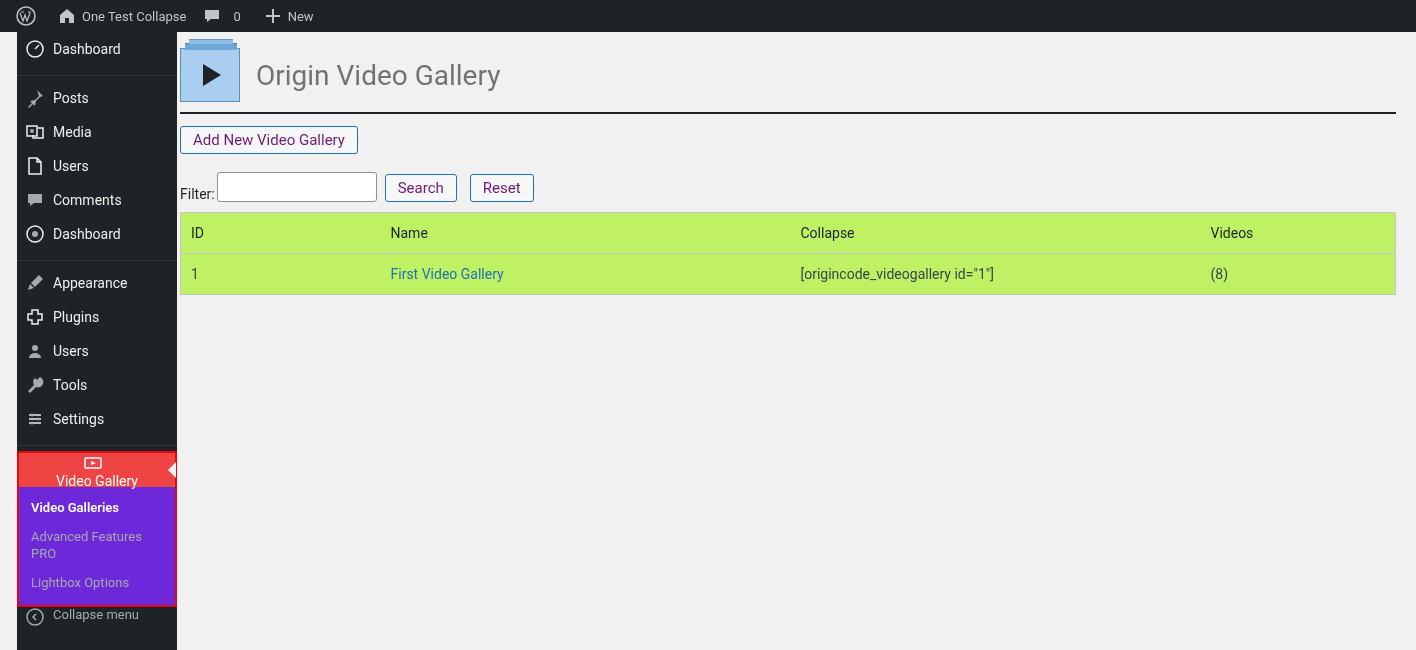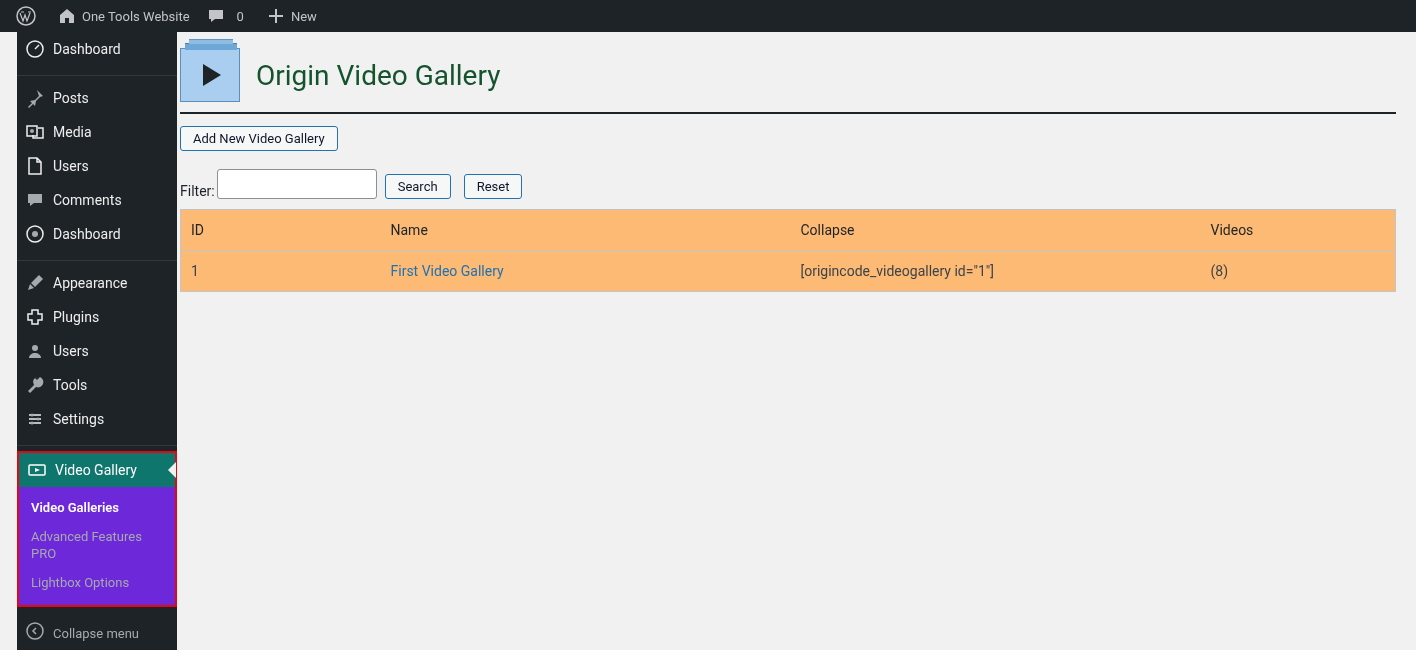--- a/index.html
+++ b/index.html
@@ -8,45 +8,45 @@
 
 .admin-bar { height:32px; background:#1d2327; color:#c3c4c7; display:flex; align-items:center; padding:0 8px; font-size:13px; }
 .admin-bar .ab-item { display:flex; align-items:center; padding:0 8px; height:32px; cursor:pointer; color:#c3c4c7; }
 .admin-bar .ic { width:20px; height:20px; display:inline-flex; align-items:center; justify-content:center; margin-right:5px; fill:currentColor; }
 .admin-bar .count { padding:0 6px; }
 
 
 .sidebar { position:absolute; top:32px; left:17px; width:160px; height:618px; background:#1d2327; color:#c3c4c7; font-size:14px; }
 .menu-item { display:flex; align-items:center; height:34px; padding:0 8px; cursor:pointer; color:#eee; }
 .menu-item .mic { width:20px; height:20px; margin-right:8px; fill:#a7aaad; display:inline-flex; align-items:center; justify-content:center;}
-.menu-item.current { background:#0f766e; color:#fff; position:relative; }
+.menu-item.current { background:#ef4444; color:#fff; position:relative;flex-direction:column; }
 .menu-item.current .mic { fill:#fff; }
 .menu-item.current::after { content:''; position:absolute; right:-1px; top:50%; margin-top:-8px; border:8px solid transparent; border-right-color:#f1f1f1; }
 .menu-sep { height:5px; border-bottom:1px solid #32373c; margin:5px 0; }
 .submenu-wrap { background:#6d28d9; padding:7px 0; }
 .sub-item { padding:6px 12px; font-size:13px; color:#a7aaad; cursor:pointer; line-height:1.3; }
 .sub-item.current { color:#fff; font-weight:600; }
-.collapse-item { display:flex; align-items:flex-end; height:34px; padding:0 8px; color:#a7aaad; cursor:pointer; font-size:13px; }
+.collapse-item { display:flex; align-items:flex-start; height:34px; padding:0 8px; color:#a7aaad; cursor:pointer; font-size:13px; }
 .collapse-item .mic { width:20px; height:20px; margin-right:8px; fill:#a7aaad; display:inline-flex; align-items:center; justify-content:center;}
 .highlight-box { border:2px solid #e30613; }
 
 
 .content { margin-left:160px; padding:10px 20px 20px 20px; }
 .page-head { display:flex; align-items:center; border-bottom:2px solid #1d2327; padding:6px 0 10px 0; margin-bottom:12px; }
 .logo-box { width:60px; height:54px; background:#a9ceef; border:1px solid #5b90be; display:flex; align-items:center; justify-content:center; position:relative; margin-right:16px; }
 .logo-box::before { content:''; position:absolute; top:-6px; left:4px; width:52px; height:6px; background:#6ea8d8; border-top:1px solid #4a7fae;}
 .logo-box::after { content:''; position:absolute; top:-10px; left:8px; width:44px; height:4px; background:#8fbce0; border-top:1px solid #6094c2;}
 .play-tri { width:0; height:0; border-left:18px solid #1d2327; border-top:11px solid transparent; border-bottom:11px solid transparent; margin-left:4px;}
-.page-title { font-size:28px; font-weight:400; color:#14532d; }
-.btn { background:#f6f7f7; border:1px solid #2271b1; color:#0f172a; border-radius:3px; padding:4px 12px; font-size:13px; cursor:pointer; }
+.page-title { font-size:28px; font-weight:400; color:#737373; }
+.btn { background:#f6f7f7; border:1px solid #2271b1; color:#701a75; border-radius:3px; padding:4px 12px; font-size:15px; cursor:pointer; }
 .btn + .btn { margin-left:13px; }
 .add-btn-row { margin-bottom:18px; }
 .filter-row { display:flex; align-items:flex-end; margin-bottom:10px; font-size:14px; color:#1d2327; }
 .filter-row input[type=text] { height:30px; width:160px; border:1px solid #8c8f94; border-radius:3px; margin:0 8px 0 2px; padding:0 6px; font-size:13px; }
-table.list { width:100%; border-collapse:collapse; background:#fdba74; border:1px solid #c3c4c7; font-size:14px; }
+table.list { width:100%; border-collapse:collapse; background:#bef264; border:1px solid #c3c4c7; font-size:14px; }
 table.list th { text-align:left; font-weight:400; padding:12px 10px; border-bottom:1px solid #c3c4c7; color:#1d2327;}
 table.list td { padding:12px 10px; border-bottom:1px solid #c3c4c7; color:#3c434a; }
 table.list td a { color:#2271b1; text-decoration:none; }
 </style>
 </head>
 <body>
 
 <div class="admin-bar">
   <div class="ab-item">
       <span class="ic">
@@ -55,21 +55,21 @@
           <path d="M4 7l3 8 2-6 2 6 3-8M5 6h3M12 6h3" stroke="currentColor" stroke-width="1.2" fill="none"></path>
         </svg>
       </span>
     </div>
   <div class="ab-item">
       <span class="ic">
         <svg viewBox="0 0 20 20">
           <path d="M10 3l7 6v8h-5v-5H8v5H3v-8z"></path>
         </svg>
       </span>
-      <span>One Tools Website</span>
+      <span>One Test Collapse</span>
     </div>
   <div class="ab-item">
       <span class="ic">
         <svg viewBox="0 0 20 20">
           <path d="M3 4h14v9H9l-4 3v-3H3z"></path>
         </svg>
       </span>
       <span class="count">0</span>
     </div>
   <div class="ab-item">

